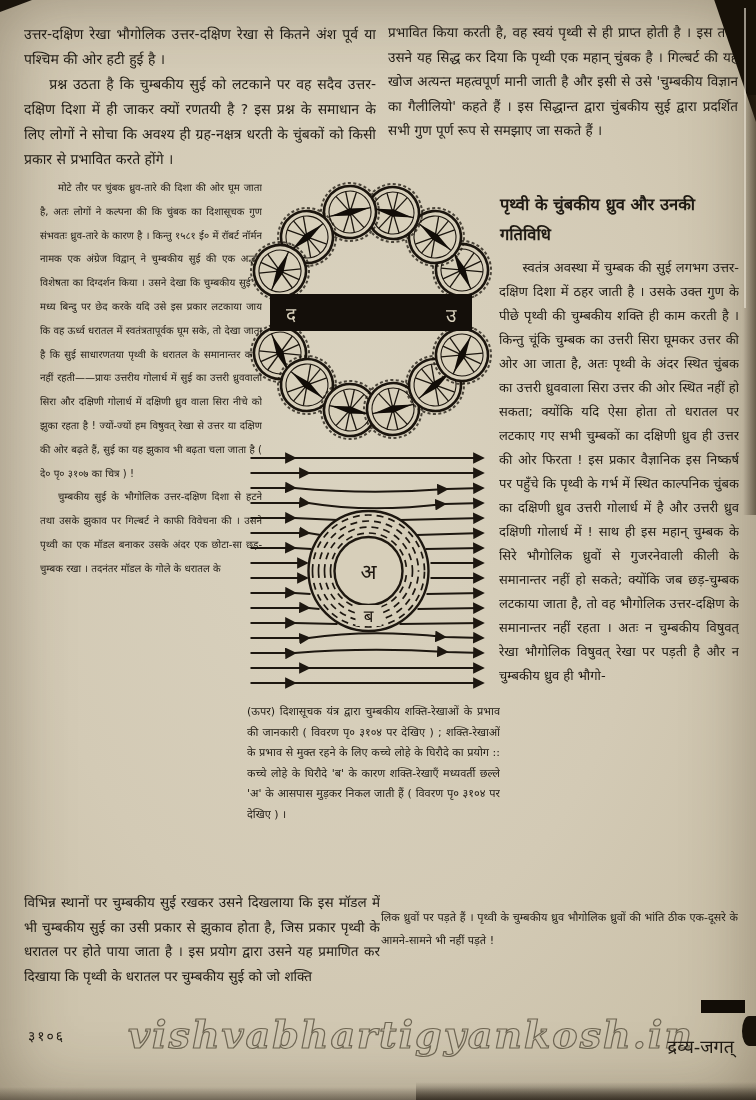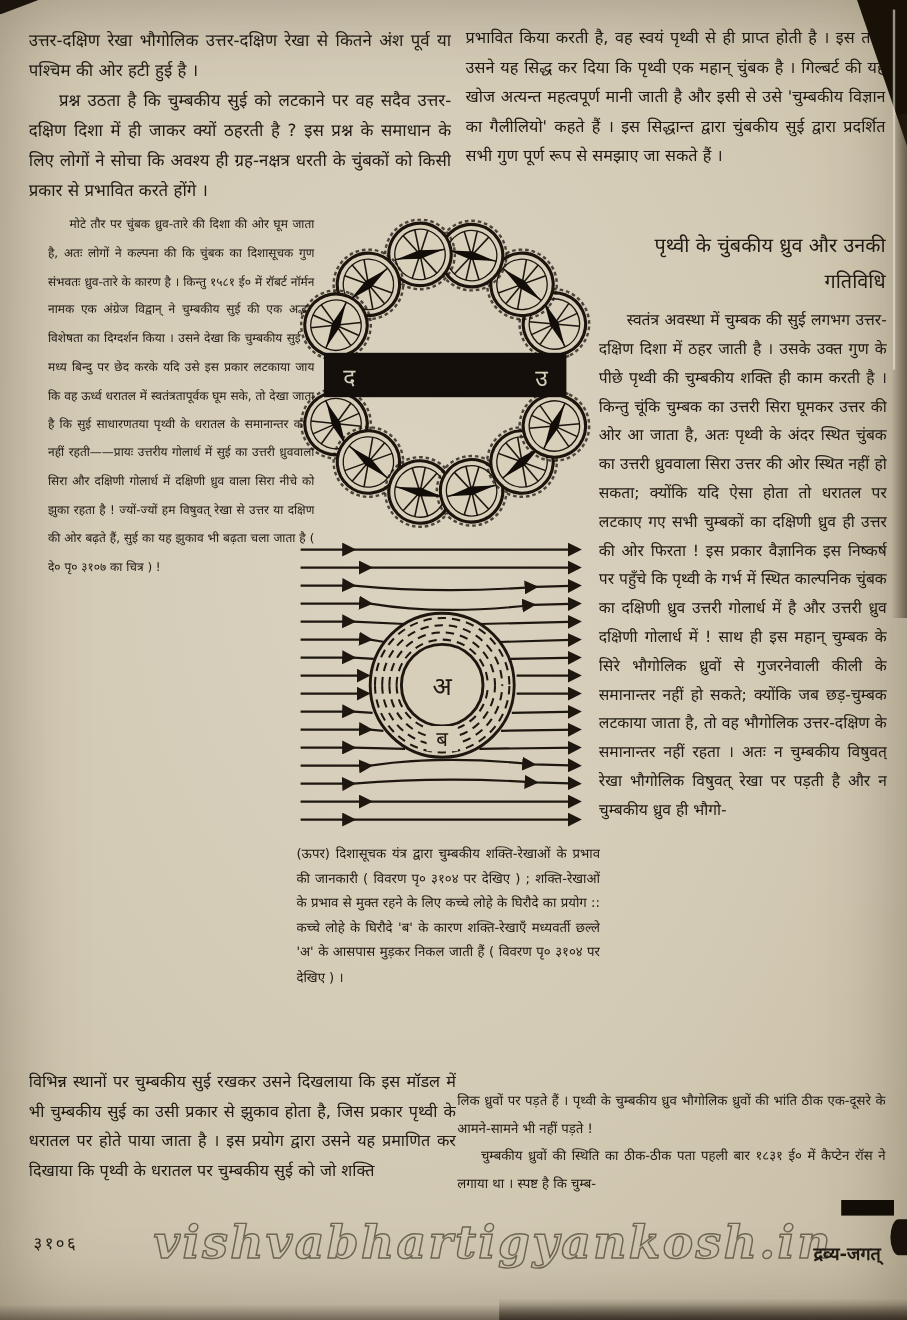--- a/index.html
+++ b/index.html
@@ -7,30 +7,30 @@
         background:radial-gradient(ellipse at 45% 40%, #dad3c0 0%, #d3cab5 55%, #c7bda4 100%);
         box-shadow:inset 0 0 70px rgba(62,48,30,.38);
         font-family:"DejaVu Sans","Liberation Sans",sans-serif;color:#1f1a13;}
   .blk{position:absolute;overflow:hidden;text-align:justify;}
   .b-tl{left:24px;top:22px;width:352px;height:152px;font-size:14px;line-height:25px;}
   .b-tr{left:388px;top:20px;width:350px;height:158px;font-size:13.5px;line-height:24.5px;}
   .b-ml{left:40px;top:176px;width:222px;height:716px;font-size:10px;line-height:23.8px;}
   .b-mr{left:499px;top:256px;width:240px;height:652px;font-size:13px;line-height:24px;}
   .b-bl{left:24px;top:890px;width:356px;height:128px;font-size:13.5px;line-height:24.5px;}
   .b-br{left:381px;top:906px;width:357px;height:118px;font-size:11px;line-height:23px;}
-  .hd{position:absolute;left:500px;top:190px;width:238px;height:64px;text-align:right;
-      font-weight:normal;font-size:16.5px;line-height:30px;}
+  .hd{position:absolute;left:500px;top:190px;width:238px;height:64px;text-align:left;
+      font-weight:bold;font-size:16.5px;line-height:30px;}
   .cap{position:absolute;left:247px;top:702px;width:253px;height:186px;overflow:hidden;
        font-size:11px;line-height:20.6px;text-align:justify;}
   p{margin:0;}
   .ind{text-indent:1.8em;}
   .figwrap{position:absolute;}
   svg text{font-family:"DejaVu Sans","Liberation Sans",sans-serif;}
   .pageno{position:absolute;left:28px;top:1026px;font-size:14px;letter-spacing:2px;}
-  .runfoot{position:absolute;right:22px;top:1034px;font-size:15px;font-weight:bold;}
+  .runfoot{position:absolute;right:22px;top:1034px;font-size:18px;font-weight:normal;}
   .wm{position:absolute;left:128px;top:1012px;width:504px;text-align:center;
       font-family:"DejaVu Serif","Liberation Serif",serif;font-style:italic;font-size:38px;
       color:rgba(205,199,183,0.15);-webkit-text-stroke:1.2px rgba(92,84,66,.85);
       letter-spacing:2px;white-space:nowrap;font-weight:bold;}
   
   .corner-tr{position:absolute;top:0;right:0;width:58px;height:122px;background:#171108;
              clip-path:polygon(28% 0,100% 0,100% 100%);}
   .edge-r{position:absolute;top:95px;right:0;width:13px;height:420px;
           background:linear-gradient(to right,rgba(0,0,0,0),rgba(46,34,20,.55));}
   .edge-r-line{position:absolute;top:8px;right:10px;width:2px;height:300px;background:rgba(238,232,216,.6);}
@@ -43,28 +43,29 @@
   .edge-b2{position:absolute;right:0;bottom:0;width:340px;height:18px;
            background:linear-gradient(to top,rgba(24,17,9,.6),rgba(0,0,0,0));}
 </style>
 </head>
 <body>
 
 <div class="page">
 
   <div class="blk b-tl">
     <p>उत्तर-दक्षिण रेखा भौगोलिक उत्तर-दक्षिण रेखा से कितने अंश पूर्व या पश्चिम की ओर हटी हुई है ।</p>
-    <p class="ind">प्रश्न उठता है कि चुम्बकीय सुई को लटकाने पर वह सदैव उत्तर-दक्षिण दिशा में ही जाकर क्यों ठहरती है ? इस प्रश्न के समाधान के लिए लोगों ने सोचा कि अवश्य ही ग्रह-नक्षत्र धरती के चुंबकों को किसी प्रकार से प्रभावित करते होंगे ।</p>
+    <p class="ind">प्रश्न उठता है कि चुम्बकीय सुई को लटकाने पर वह सदैव उत्तर-दक्षिण दिशा में ही जाकर क्यों रणतयी है ? इस प्रश्न के समाधान के लिए लोगों ने सोचा कि अवश्य ही ग्रह-नक्षत्र धरती के चुंबकों को किसी प्रकार से प्रभावित करते होंगे ।</p>
   </div>
   <div class="blk b-tr">
     <p>प्रभावित किया करती है, वह स्वयं पृथ्वी से ही प्राप्त होती है । इस तरह उसने यह सिद्ध कर दिया कि पृथ्वी एक महान् चुंबक है । गिल्बर्ट की यह खोज अत्यन्त महत्वपूर्ण मानी जाती है और इसी से उसे 'चुम्बकीय विज्ञान का गैलीलियो' कहते हैं । इस सिद्धान्त द्वारा चुंबकीय सुई द्वारा प्रदर्शित सभी गुण पूर्ण रूप से समझाए जा सकते हैं ।</p>
   </div>
 
   <div class="blk b-ml">
     <p class="ind">मोटे तौर पर चुंबक ध्रुव-तारे की दिशा की ओर घूम जाता है, अतः लोगों ने कल्पना की कि चुंबक का दिशासूचक गुण संभवतः ध्रुव-तारे के कारण है । किन्तु १५८१ ई० में रॉबर्ट नॉर्मन नामक एक अंग्रेज विद्वान् ने चुम्बकीय सुई की एक अद्भुत विशेषता का दिग्दर्शन किया । उसने देखा कि चुम्बकीय सुई के मध्य बिन्दु पर छेद करके यदि उसे इस प्रकार लटकाया जाय कि वह ऊर्ध्व धरातल में स्वतंत्रतापूर्वक घूम सके, तो देखा जाता है कि सुई साधारणतया पृथ्वी के धरातल के समानान्तर कभी नहीं रहती——प्रायः उत्तरीय गोलार्ध में सुई का उत्तरी ध्रुववाला सिरा और दक्षिणी गोलार्ध में दक्षिणी ध्रुव वाला सिरा नीचे को झुका रहता है ! ज्यों-ज्यों हम विषुवत् रेखा से उत्तर या दक्षिण की ओर बढ़ते हैं, सुई का यह झुकाव भी बढ़ता चला जाता है ( दे० पृ० ३१०७ का चित्र ) !</p>
+    <p class="ind">चुम्बकीय सुई के भौगोलिक उत्तर-दक्षिण दिशा से हटने तथा उसके झुकाव पर गिल्बर्ट ने काफी विवेचना की । उसने पृथ्वी का एक मॉडल बनाकर उसके अंदर एक छोटा-सा छड़-चुम्बक रखा । तदनंतर मॉडल के गोले के धरातल के</p>
   </div>
 
   <div class="hd">पृथ्वी के चुंबकीय ध्रुव और उनकी गतिविधि</div>
 
   <div class="blk b-mr">
     <p class="ind">स्वतंत्र अवस्था में चुम्बक की सुई लगभग उत्तर-दक्षिण दिशा में ठहर जाती है । उसके उक्त गुण के पीछे पृथ्वी की चुम्बकीय शक्ति ही काम करती है । किन्तु चूंकि चुम्बक का उत्तरी सिरा घूमकर उत्तर की ओर आ जाता है, अतः पृथ्वी के अंदर स्थित चुंबक का उत्तरी ध्रुववाला सिरा उत्तर की ओर स्थित नहीं हो सकता; क्योंकि यदि ऐसा होता तो धरातल पर लटकाए गए सभी चुम्बकों का दक्षिणी ध्रुव ही उत्तर की ओर फिरता ! इस प्रकार वैज्ञानिक इस निष्कर्ष पर पहुँचे कि पृथ्वी के गर्भ में स्थित काल्पनिक चुंबक का दक्षिणी ध्रुव उत्तरी गोलार्ध में है और उत्तरी ध्रुव दक्षिणी गोलार्ध में ! साथ ही इस महान् चुम्बक के सिरे भौगोलिक ध्रुवों से गुजरनेवाली कीली के समानान्तर नहीं हो सकते; क्योंकि जब छड़-चुम्बक लटकाया जाता है, तो वह भौगोलिक उत्तर-दक्षिण के समानान्तर नहीं रहता । अतः न चुम्बकीय विषुवत् रेखा भौगोलिक विषुवत् रेखा पर पड़ती है और न चुम्बकीय ध्रुव ही भौगो-</p>
   </div>
 
   <div class="figwrap" style="left:243px;top:182px;width:257px;height:268px;">
     <svg width="257" height="268" viewBox="0 0 255 268">
@@ -156,21 +157,20 @@
     </svg>
   </div>
 
   <div class="cap">(ऊपर) दिशासूचक यंत्र द्वारा चुम्बकीय शक्ति-रेखाओं के प्रभाव की जानकारी ( विवरण पृ० ३१०४ पर देखिए ) ; शक्ति-रेखाओं के प्रभाव से मुक्त रहने के लिए कच्चे लोहे के घिरौदे का प्रयोग :: कच्चे लोहे के घिरौदे 'ब' के कारण शक्ति-रेखाएँ मध्यवर्ती छल्ले 'अ' के आसपास मुड़कर निकल जाती हैं ( विवरण पृ० ३१०४ पर देखिए ) ।</div>
 
   <div class="blk b-bl">
     <p>विभिन्न स्थानों पर चुम्बकीय सुई रखकर उसने दिखलाया कि इस मॉडल में भी चुम्बकीय सुई का उसी प्रकार से झुकाव होता है, जिस प्रकार पृथ्वी के धरातल पर होते पाया जाता है । इस प्रयोग द्वारा उसने यह प्रमाणित कर दिखाया कि पृथ्वी के धरातल पर चुम्बकीय सुई को जो शक्ति</p>
   </div>
   <div class="blk b-br">
     <p>लिक ध्रुवों पर पड़ते हैं । पृथ्वी के चुम्बकीय ध्रुव भौगोलिक ध्रुवों की भांति ठीक एक-दूसरे के आमने-सामने भी नहीं पड़ते !</p>
-    <p class="ind">चुम्बकीय ध्रुवों की स्थिति का ठीक-ठीक पता पहली बार १८३१ ई० में कैप्टेन रॉस ने लगाया था । स्पष्ट है कि चुम्ब-</p>
   </div>
 
   <div class="pageno">३१०६</div>
   <div class="wm">vishvabhartigyankosh.in</div>
   <div class="runfoot">द्रव्य-जगत्</div>
 
   <div class="corner-tr"></div>
   <div class="edge-r"></div>
   <div class="edge-r-line"></div>
   <div class="corner-tl"></div>

